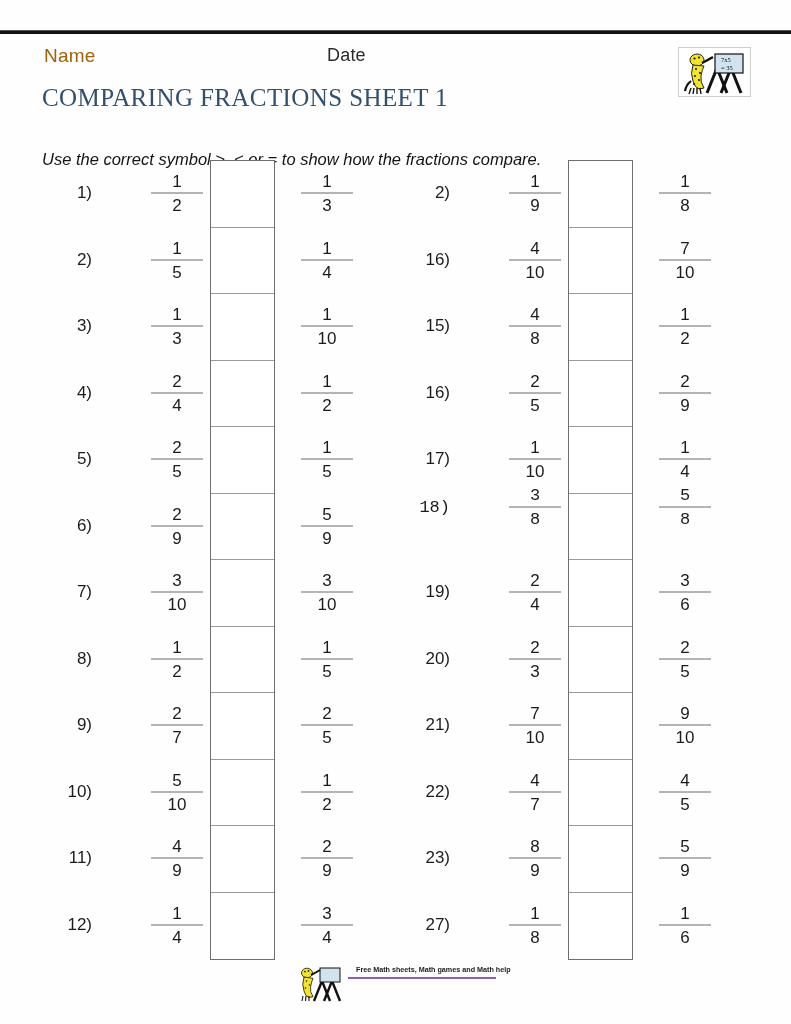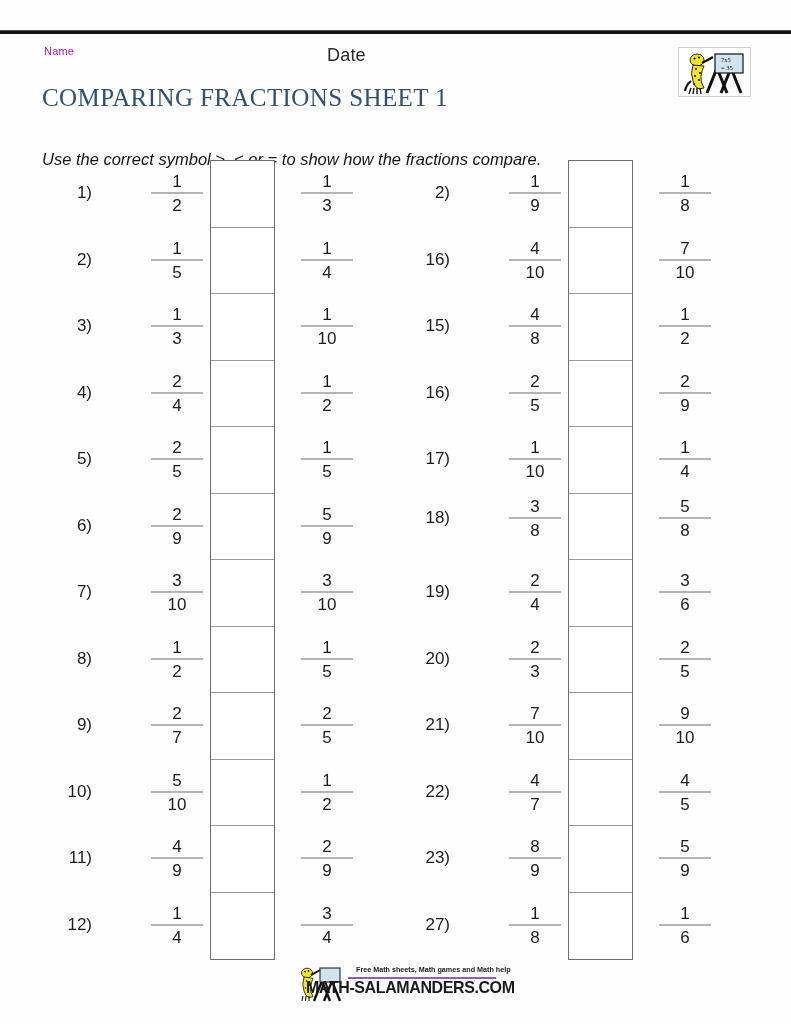--- a/index.html
+++ b/index.html
@@ -26,21 +26,21 @@
 
   
   #meta-row {
     position: absolute;
     left: 44px; top: 45px;
     width: 700px;
     height: 20px;
   }
   #meta-row .meta-name {
     position: absolute; left: 0; top: 0;
-    font-size: 11px; color: #a21caf;
+    font-size: 19px; color: #a16207;
     letter-spacing: .2px;
   }
   #meta-row .meta-date {
     position: absolute; left: 283px; top: 0;
     font-size: 18px; color: #2b2b2b;
     letter-spacing: .2px;
   }
 
   
   #logo-box {
@@ -478,21 +478,21 @@
         <span class="num">1</span>
         <span class="bar"></span>
         <span class="den">10</span>
       </div>
       <div class="frac frac-b">
         <span class="num">1</span>
         <span class="bar"></span>
         <span class="den">4</span>
       </div>
     </div>
-    <div class="prow" style="top: 325px;">
+    <div class="prow" style="top: 314px; font-family: Liberation Mono, monospace;">
       <div class="pnum">18)</div>
       <div class="frac frac-a">
         <span class="num">3</span>
         <span class="bar"></span>
         <span class="den">8</span>
       </div>
       <div class="frac frac-b">
         <span class="num">5</span>
         <span class="bar"></span>
         <span class="den">8</span>
@@ -600,14 +600,13 @@
       <circle cx="9.5" cy="25" r="0.8"></circle>
     </g>
     <g stroke="#111" stroke-width="1.1">
       <line x1="7" y1="33" x2="6" y2="38"></line>
       <line x1="10" y1="33" x2="9.5" y2="38"></line>
       <line x1="13" y1="33" x2="13" y2="38"></line>
     </g>
   </svg>
   <div id="footer-tag">Free Math sheets, Math games and Math help</div>
   <div id="footer-rule"></div>
-  <div id="footer-url">MATH-SALAMANDERS.COM</div>
 </div>
 
 </body></html>

